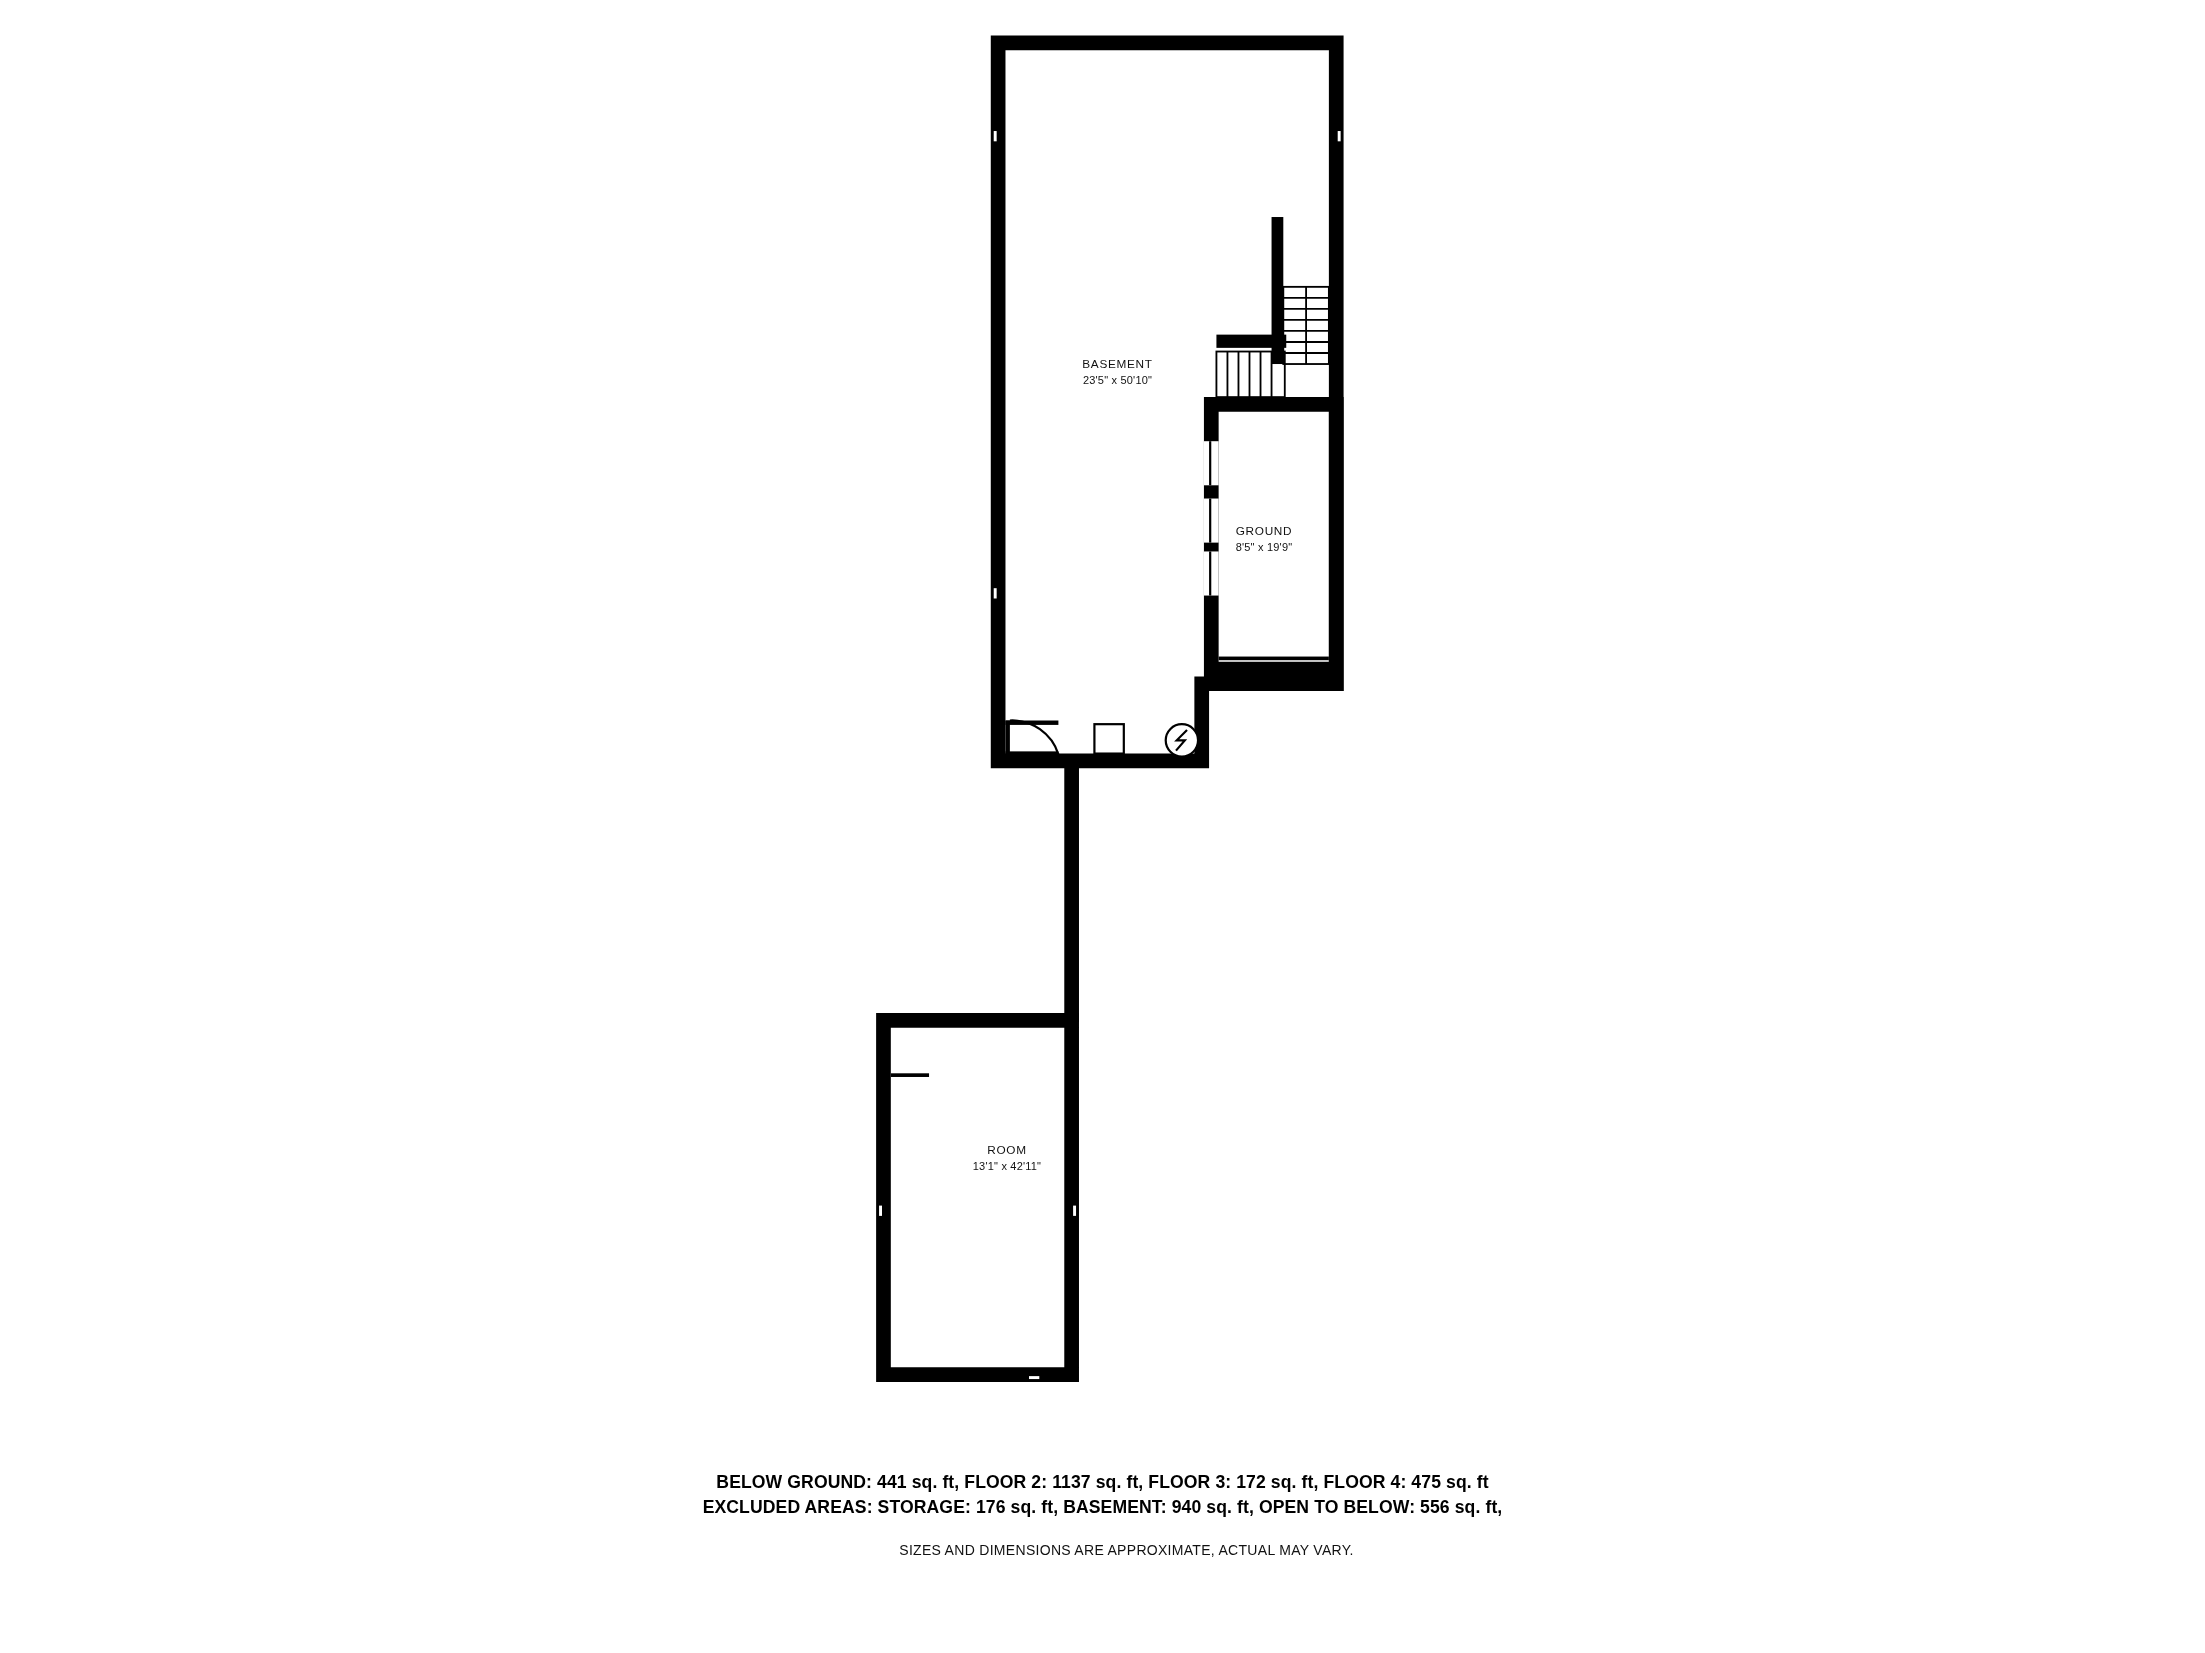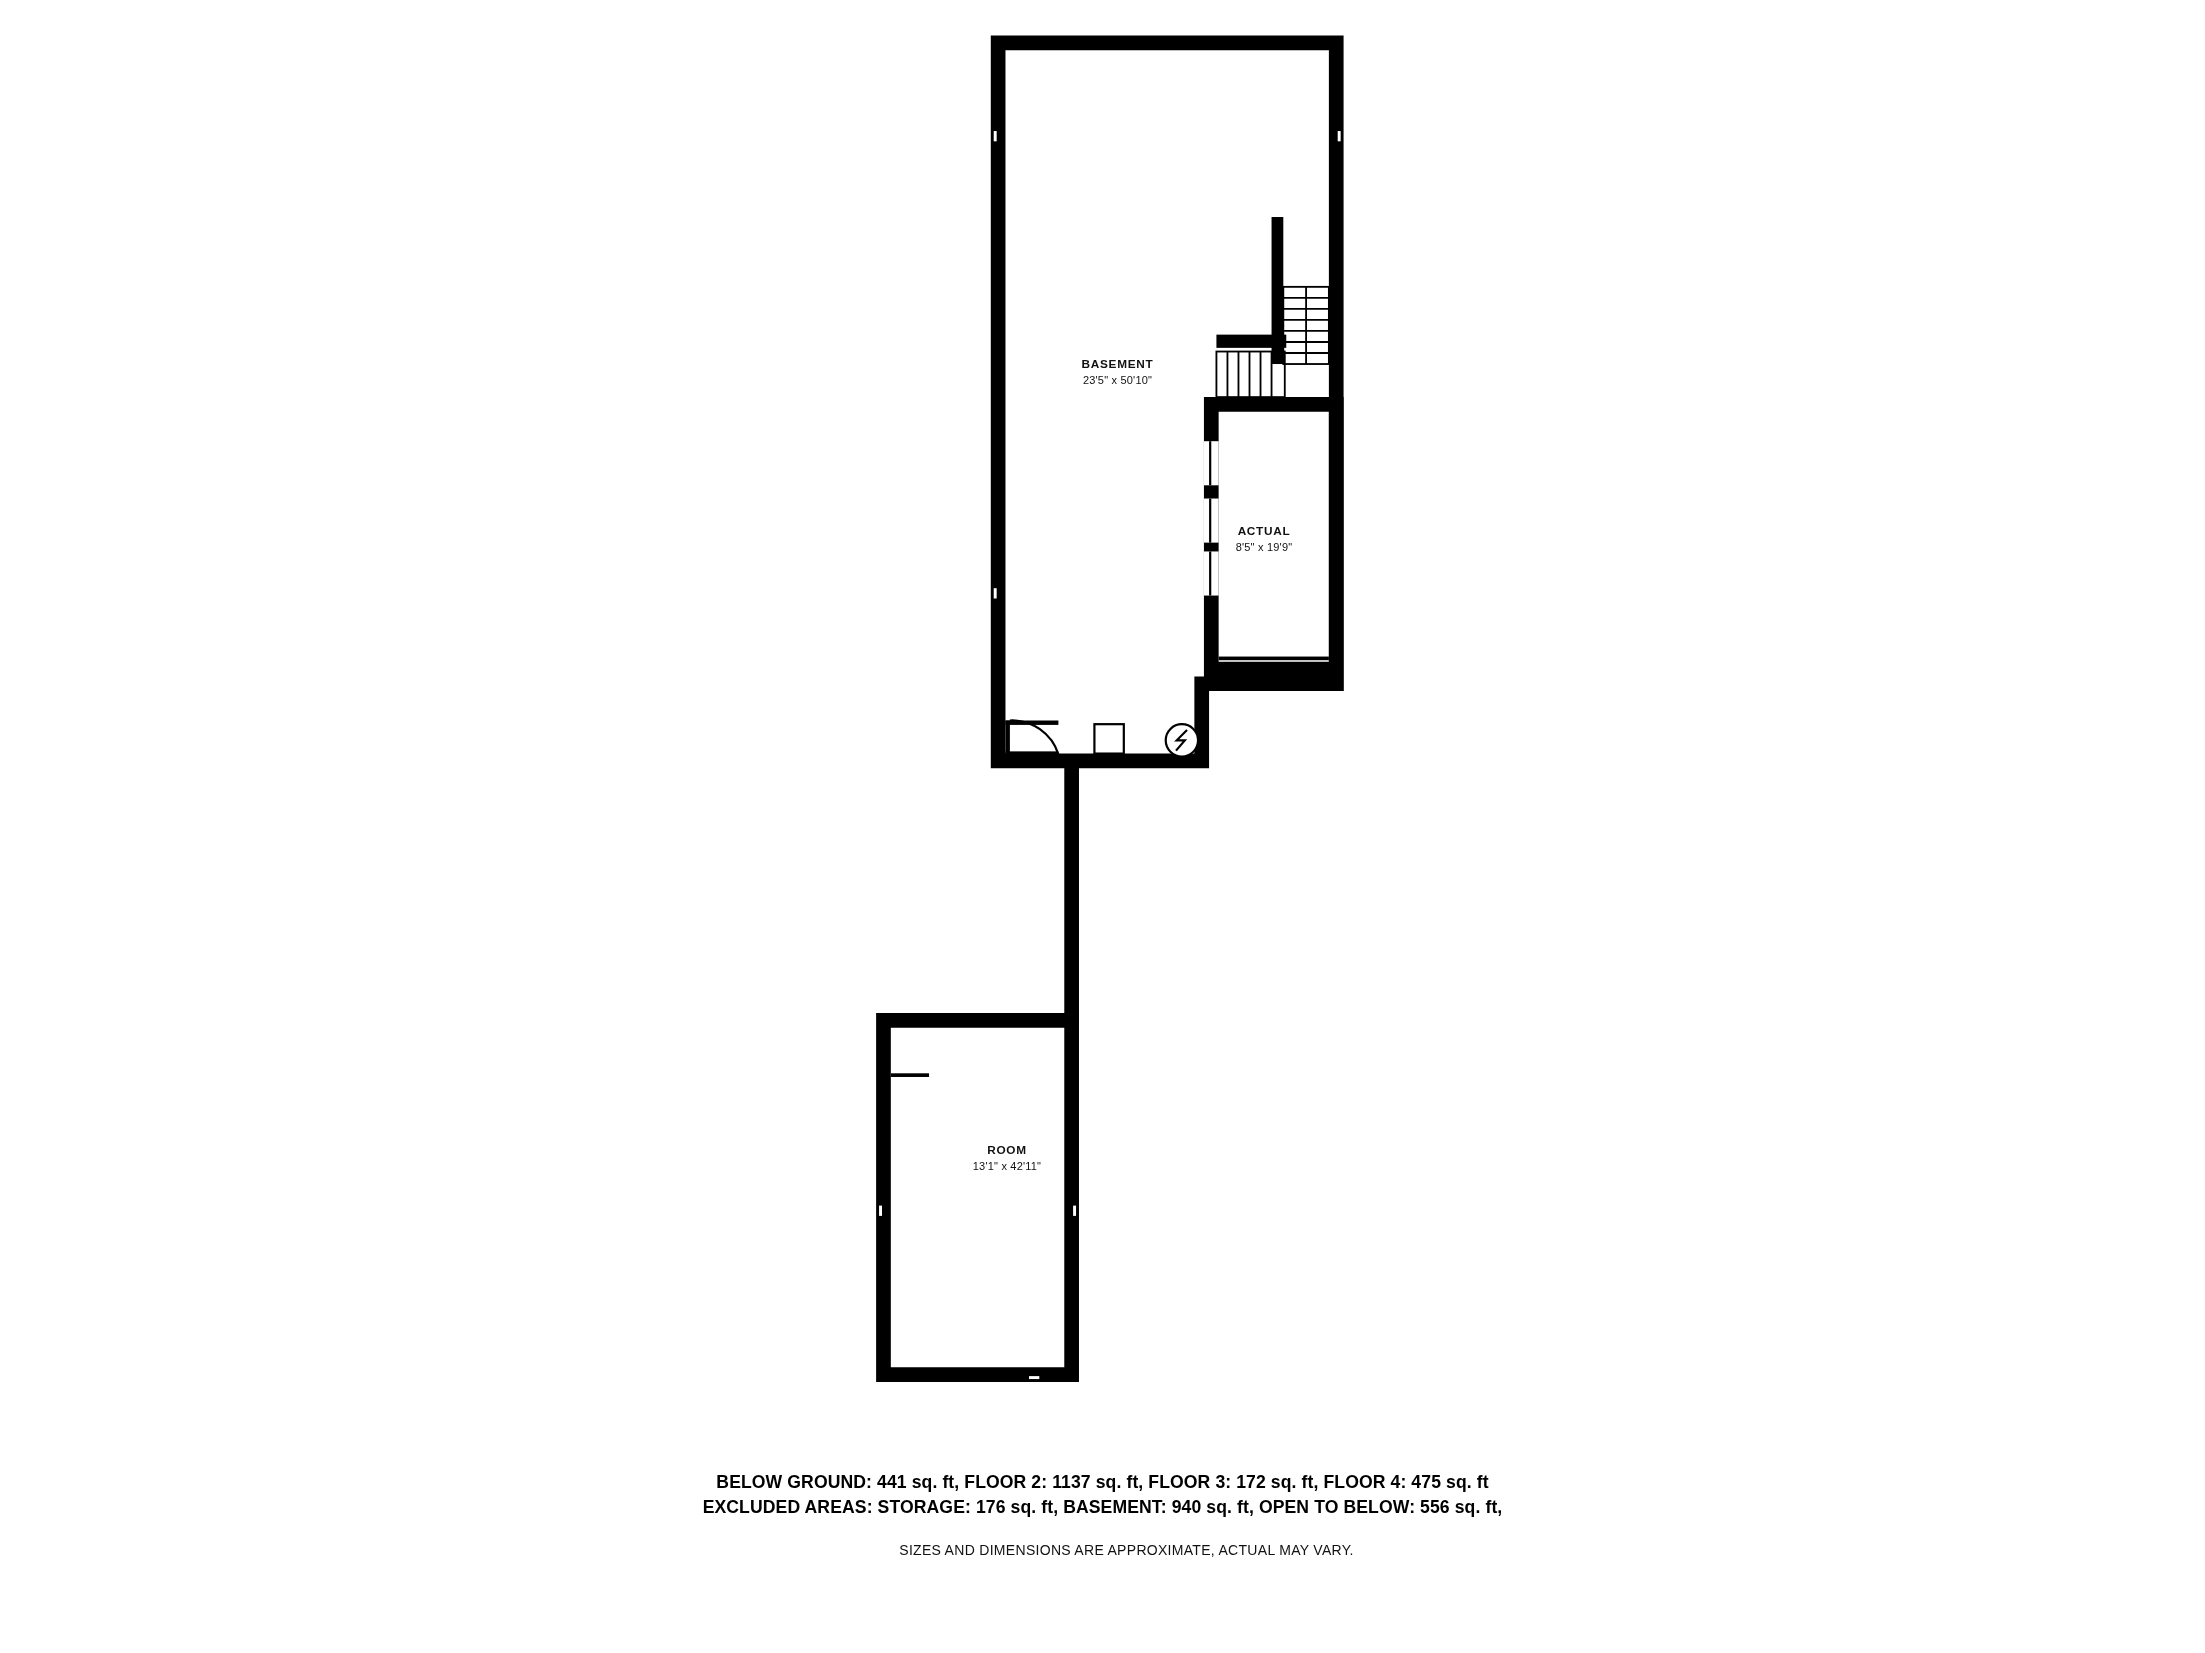--- a/index.html
+++ b/index.html
@@ -26,21 +26,21 @@
 
   .room-label {
     position: absolute;
     text-align: center;
     line-height: 1.45;
     color: #111111;
     user-select: none;
   }
   .room-label .name {
     font-size: 11.8px;
-    font-weight: 700;
+    font-weight: 400;
     letter-spacing: 0.7px;
     text-align: center;
   }
   .room-label .dims {
     font-size: 11px;
     font-weight: 400;
     letter-spacing: 0.2px;
   }
 
   #label-basement {
@@ -178,21 +178,21 @@
     <rect x="1400" y="1872" width="14" height="4"></rect>
   </g>
 </svg>
 
 <div class="room-label" id="label-basement">
   <div class="name">BASEMENT</div>
   <div class="dims">23'5" x 50'10"</div>
 </div>
 
 <div class="room-label" id="label-storage">
-  <div class="name">ACTUAL</div>
+  <div class="name">GROUND</div>
   <div class="dims">8'5" x 19'9"</div>
 </div>
 
 <div class="room-label" id="label-room">
   <div class="name">ROOM</div>
   <div class="dims">13'1" x 42'11"</div>
 </div>
 
 <div id="summary">
   <div class="breakdown-line">BELOW GROUND: 441 sq. ft, FLOOR 2: 1137 sq. ft, FLOOR 3: 172 sq. ft, FLOOR 4: 475 sq. ft</div>

